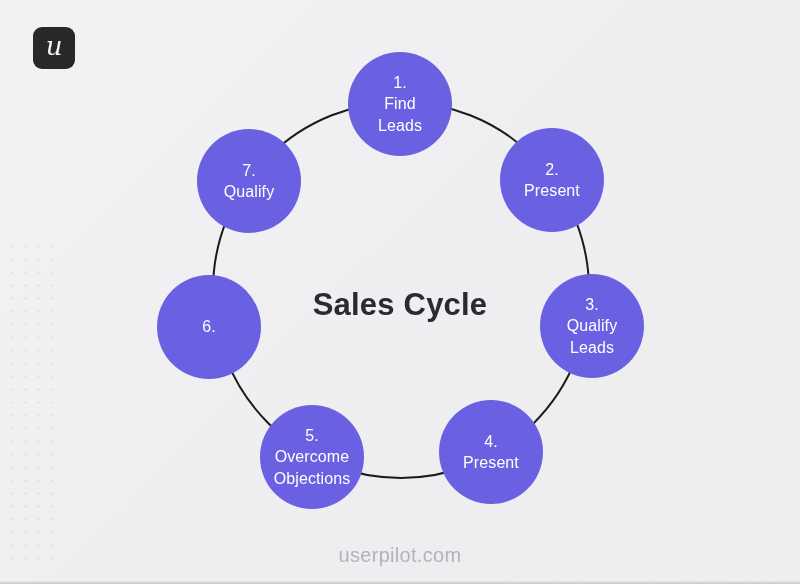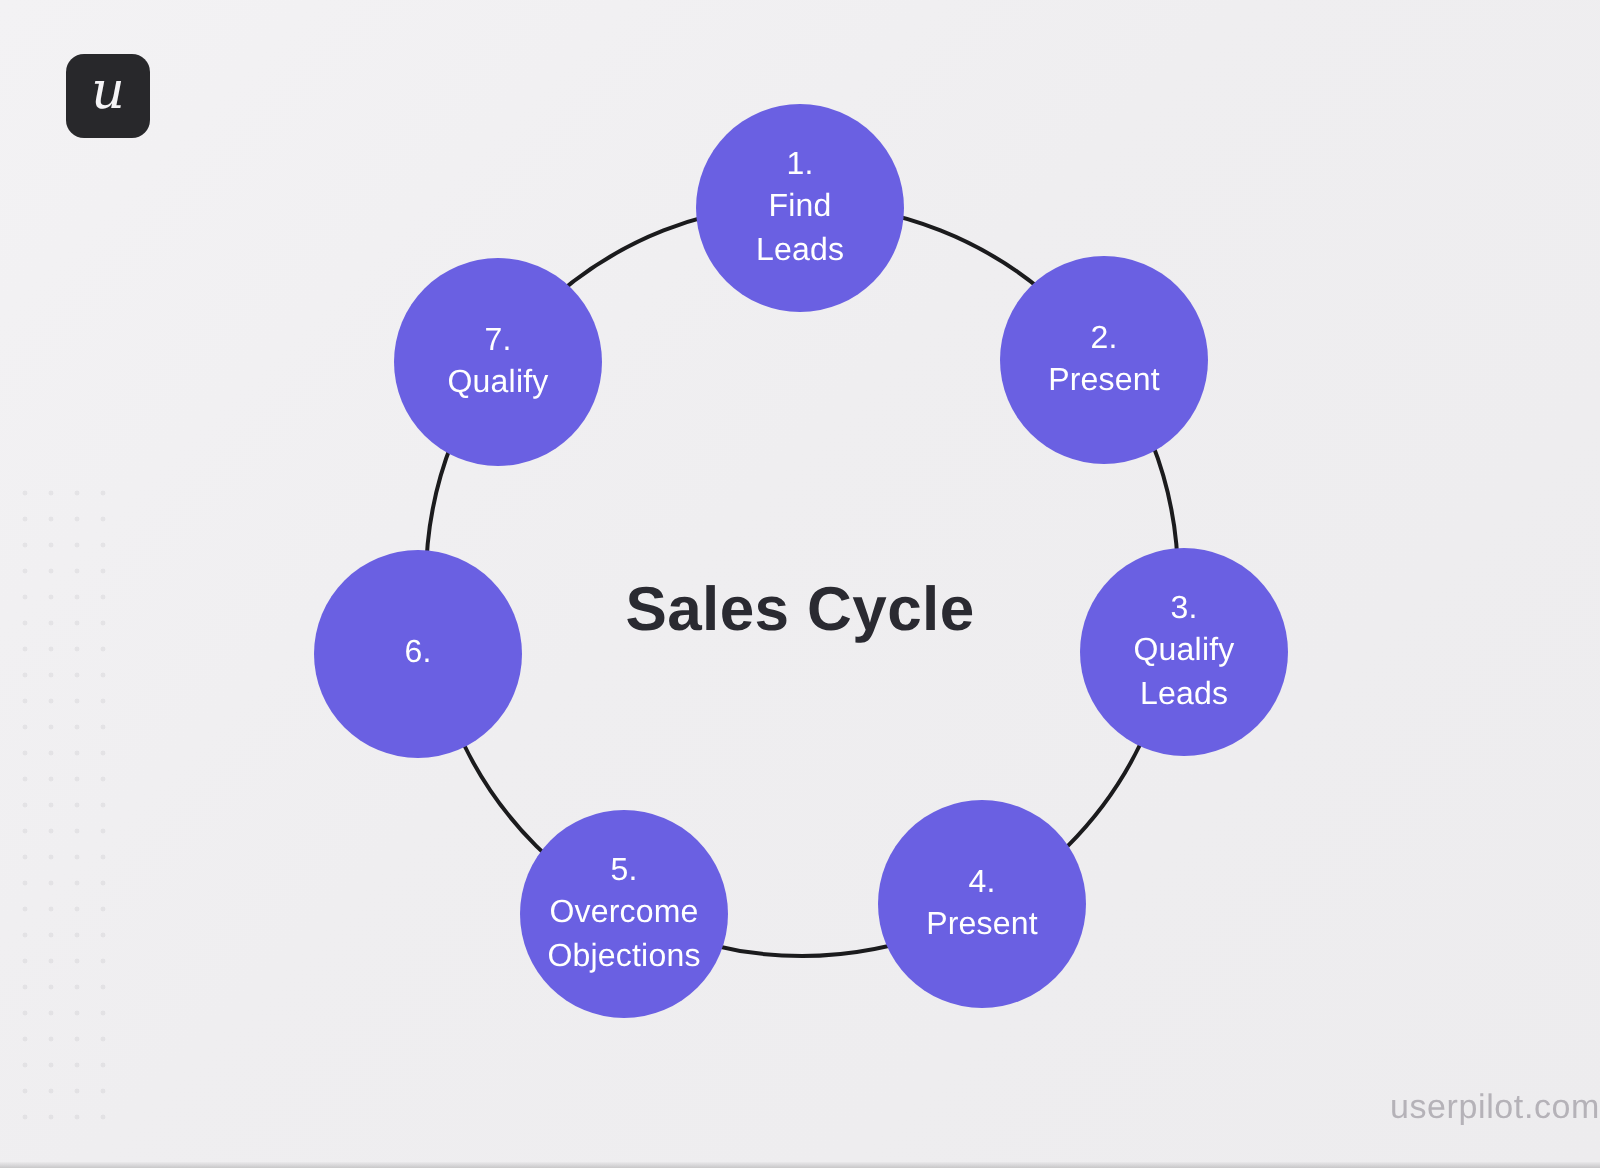--- a/index.html
+++ b/index.html
@@ -94,22 +94,22 @@
     color: #2a2a31;
     letter-spacing: 0.2px;
     white-space: nowrap;
     margin-top: 16px;
   }
   .footer {
     position: absolute;
     left: 0;
     right: 0;
     top: 544px;
-    text-align: right;
-    font-size: 17px;
+    text-align: center;
+    font-size: 20px;
     color: #b5b2b8;
     letter-spacing: 0.3px;
   }
 </style>
 </head>
 <body>
 
 <div class="canvas">
 
   <div class="dot-texture"></div>

